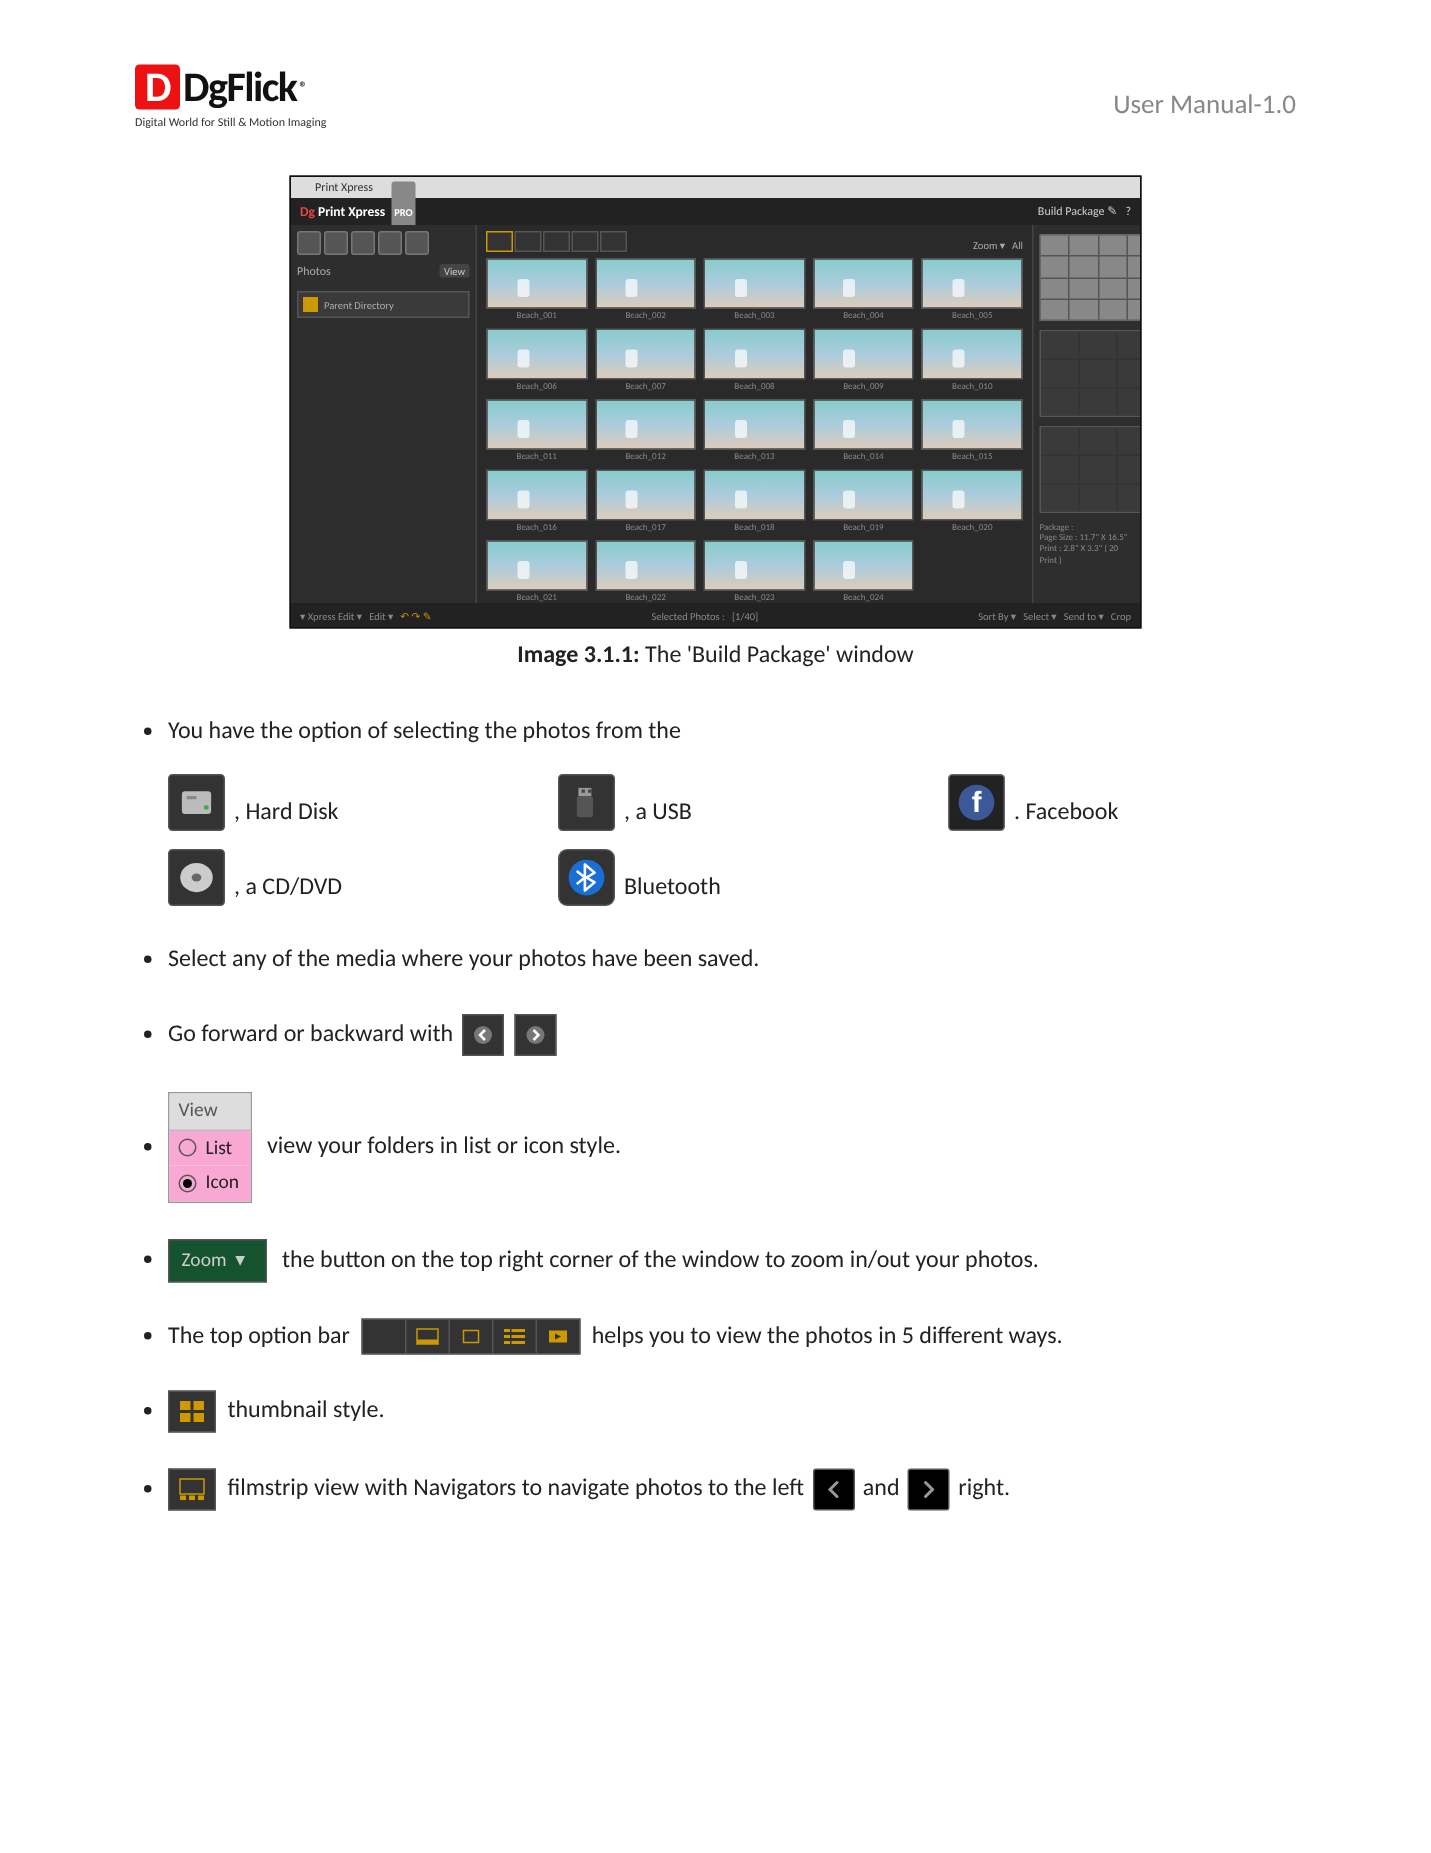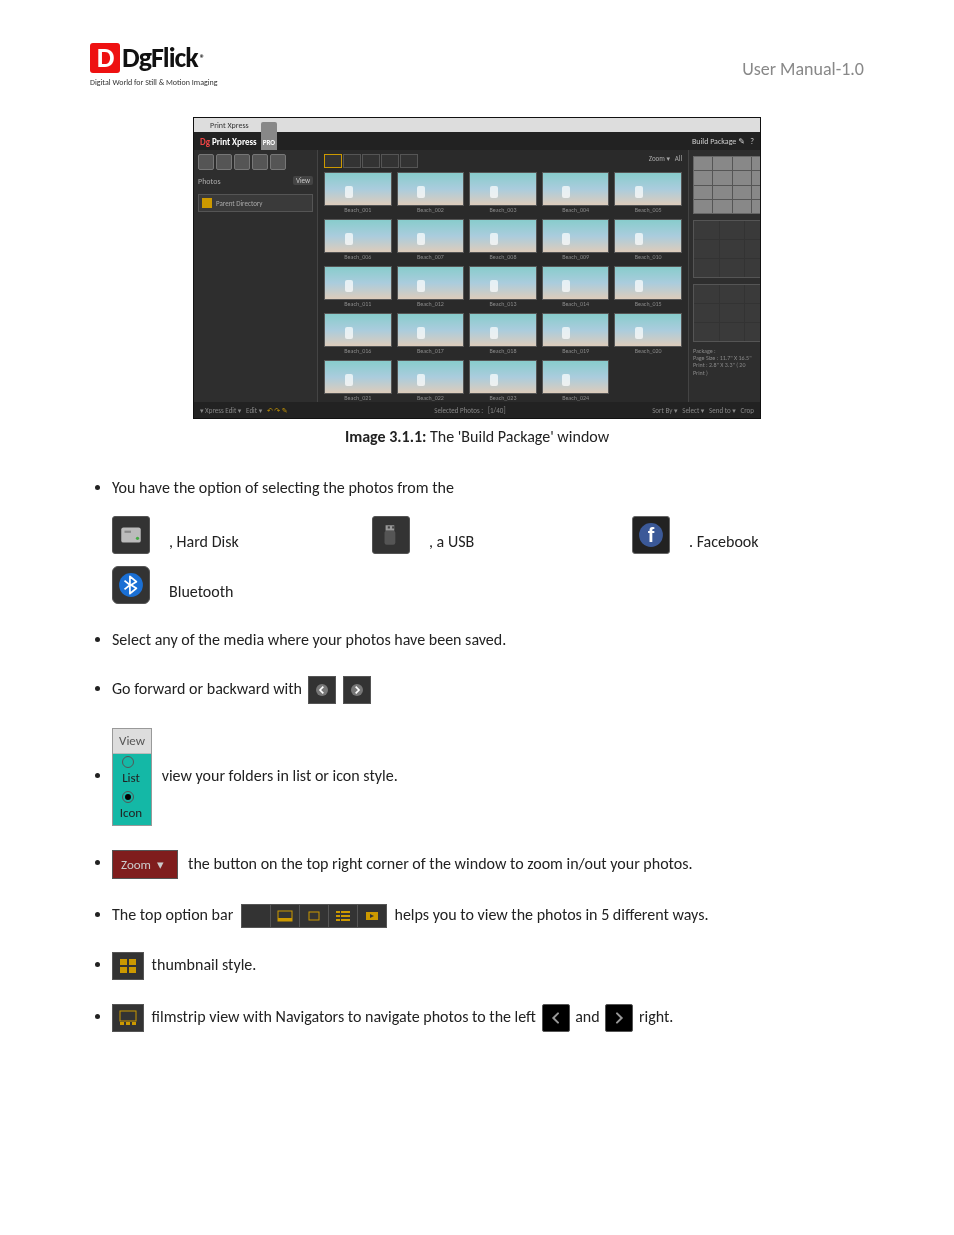--- a/index.html
+++ b/index.html
@@ -36,32 +36,32 @@
   .ss-layout div { background:#888;}
   .ss-layout2 { width:76px; height:56px; margin:6px auto; display:grid; grid-template-columns:repeat(3,1fr); grid-template-rows:repeat(3,1fr); gap:1px; background:#333; border:1px solid #555;}
   .ss-layout2 div { background:#3a3a3a;}
   .ss-info { font-size:6px; color:#888; line-height:1.2; margin-top:4px;}
   .ss-bottom { height:16px; background:#222; color:#888; font-size:7px; display:flex; align-items:center; padding:0 6px; justify-content:space-between;}
   .caption { text-align:center; margin:8px 0 30px 0; font-size:16px;}
   .caption b { font-weight:bold;}
   ul.main { list-style:disc; padding-left:22px; margin:0;}
   ul.main > li { margin-bottom:24px; line-height:1.5;}
   .sources { display:grid; grid-template-columns: 260px 260px 1fr; margin:16px 0 8px 0; row-gap:12px;}
-  .src { display:flex; align-items:flex-end;gap:13px;}
+  .src { display:flex; align-items:flex-end;}
   .src .ic { width:36px; height:36px; background:#333; border-radius:3px; margin-right:6px; display:flex; align-items:center; justify-content:center; border:1px solid #555;}
   .src .ic svg { width:26px; height:26px;}
   .inline-icon { width:26px; height:26px; background:#333; display:inline-flex; align-items:center; justify-content:center; vertical-align:middle; border:1px solid #555; margin:0 2px;}
   .inline-icon svg { width:16px; height:16px;}
   .nav-arrow { background:#000; color:#aaa; font-size:16px; border-radius:2px;}
   .view-widget { display:inline-block; border:1px solid #999; vertical-align:middle; font-size:13px; margin-right:6px;}
   .view-widget .vh { background:#ddd; padding:2px 6px; border-bottom:1px solid #bbb; color:#555;}
-  .view-widget .vr { background:#14b8a6; padding:2px 8px 2px 6px; display:flex; align-items:center;flex-direction:column;}
+  .view-widget .vr { background:#f9a8d4; padding:2px 8px 2px 6px; display:flex; align-items:center;}
   .view-widget .vr .radio { width:10px; height:10px; border:1px solid #555; border-radius:50%; margin-right:6px; display:inline-flex; align-items:center; justify-content:center;}
   .view-widget .vr .radio.on::after { content:""; width:6px; height:6px; background:#000; border-radius:50%;}
-  .zoom-widget { display:inline-block; background:#7f1d1d; color:#ccc; padding:4px 14px 4px 8px; font-size:13px; vertical-align:middle; border:1px solid #555; margin-right:6px;}
+  .zoom-widget { display:inline-block; background:#14532d; color:#ccc; padding:4px 14px 4px 8px; font-size:13px; vertical-align:middle; border:1px solid #555; margin-right:6px;}
   .topbar-widget { display:inline-flex; background:#333; border:1px solid #555; vertical-align:middle; margin:0 4px;}
   .topbar-widget div { width:28px; height:22px; border-right:1px solid #555; display:flex; align-items:center; justify-content:center;}
   .topbar-widget div:last-child { border-right:none;}
   .topbar-widget .cell { display:grid; grid-template-columns:1fr 1fr; grid-template-rows:1fr 1fr; gap:1px; width:14px; height:12px;}
   .topbar-widget .cell span { background:#c90;}
   .thumb-style { width:30px; height:26px; background:#333; border:1px solid #555; display:inline-flex; align-items:center; justify-content:center; vertical-align:middle; margin-right:4px;}
   .thumb-style .g { display:grid; grid-template-columns:1fr 1fr; grid-template-rows:1fr 1fr; gap:2px; width:16px; height:14px;}
   .thumb-style .g span { background:#c90;}
   .film-style { width:30px; height:26px; background:#333; border:1px solid #555; display:inline-flex; align-items:center; justify-content:center; vertical-align:middle; margin-right:4px;}
   .film-style svg { width:18px; height:16px;}
@@ -96,21 +96,21 @@
           <div></div>
           <div></div>
       </div>
       <div class="ss-photos-label"><span>Photos</span><span class="ss-view">View</span></div>
       <div class="ss-parent">
         <div class="ss-parent-icon"></div>
           <span>Parent Directory</span>
       </div>
     </div>
     <div class="ss-center">
-      <div style="display:flex;justify-content:space-between;">
+      <div style="display:flex;justify-content:space-between;align-items:center;">
         <div class="ss-tabs">
             <div class="active"></div>
             <div></div>
             <div></div>
             <div></div>
             <div></div>
           </div>
         <div style="font-size:7px;color:#aaa;"><span>Zoom</span> ▾ &nbsp; <span>All</span></div>
       </div>
       <div class="ss-grid">
@@ -299,20 +299,29 @@
           <span>, a USB</span>
     </div>
     <div class="src">
       <div class="ic" style="background:#222;border:1px solid #666;">
         <svg viewBox="0 0 24 24">
               <circle cx="12" cy="12" r="11" fill="#3b5998"></circle>
               <text x="12" y="18" text-anchor="middle" fill="#fff" font-size="18" font-family="Arial" font-weight="bold">f</text>
             </svg>
       </div>
           <span>. Facebook</span>
+    </div>
+    <div class="src">
+      <div class="ic">
+        <svg viewBox="0 0 24 24">
+              <ellipse cx="12" cy="12" rx="10" ry="9" fill="#ccc"></ellipse>
+              <ellipse cx="12" cy="12" rx="3" ry="2.5" fill="#666"></ellipse>
+            </svg>
+      </div>
+          <span>, a CD/DVD</span>
     </div>
     <div class="src">
       <div class="ic" style="border-radius:6px;">
         <svg viewBox="0 0 24 24">
               <circle cx="12" cy="12" r="11" fill="#1a6fd4"></circle>
               <path d="M11 4v16l6-5-5-3 5-3-6-5z M11 12l-5 4 M11 12l-5-4" stroke="#fff" stroke-width="1.6" fill="none" stroke-linejoin="round"></path>
             </svg>
       </div>
           <span>Bluetooth</span>
     </div>

